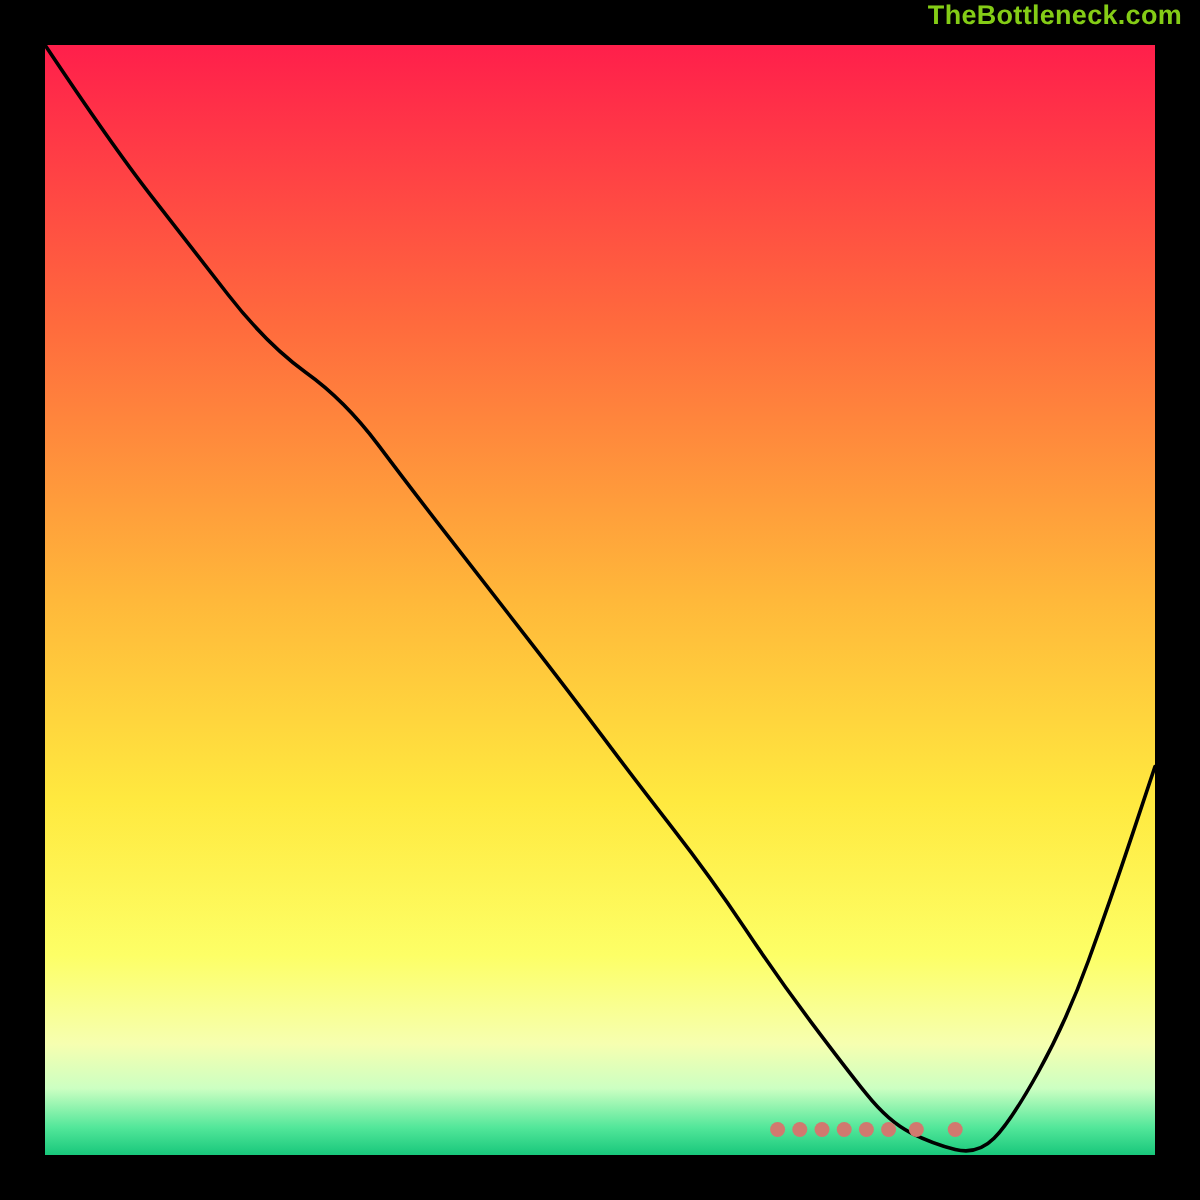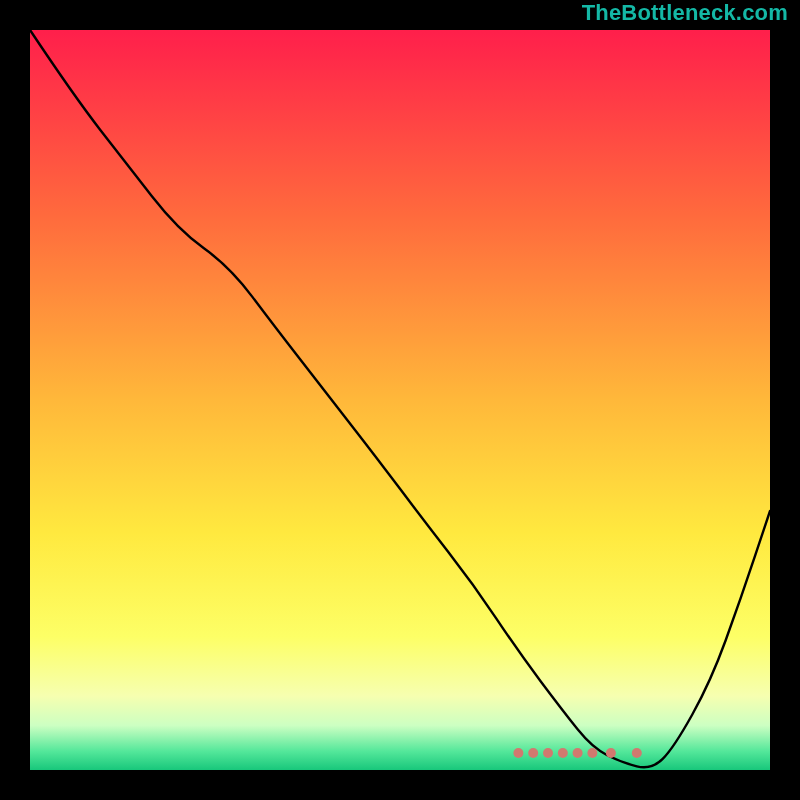--- a/index.html
+++ b/index.html
@@ -13,22 +13,22 @@
   }
   .stage {
     position: relative;
     width: 800px;
     height: 800px;
   }
   .watermark {
     position: absolute;
     top: 0;
     right: 12px;
-    color: #14b8a6;
-    font-size: 22px;
+    color: #84cc16;
+    font-size: 18px;
     font-weight: 600;
     letter-spacing: 0.2px;
     user-select: none;
   }
   svg { display: block; }
 </style>
 </head>
 <body>
 
 <div class="stage">

